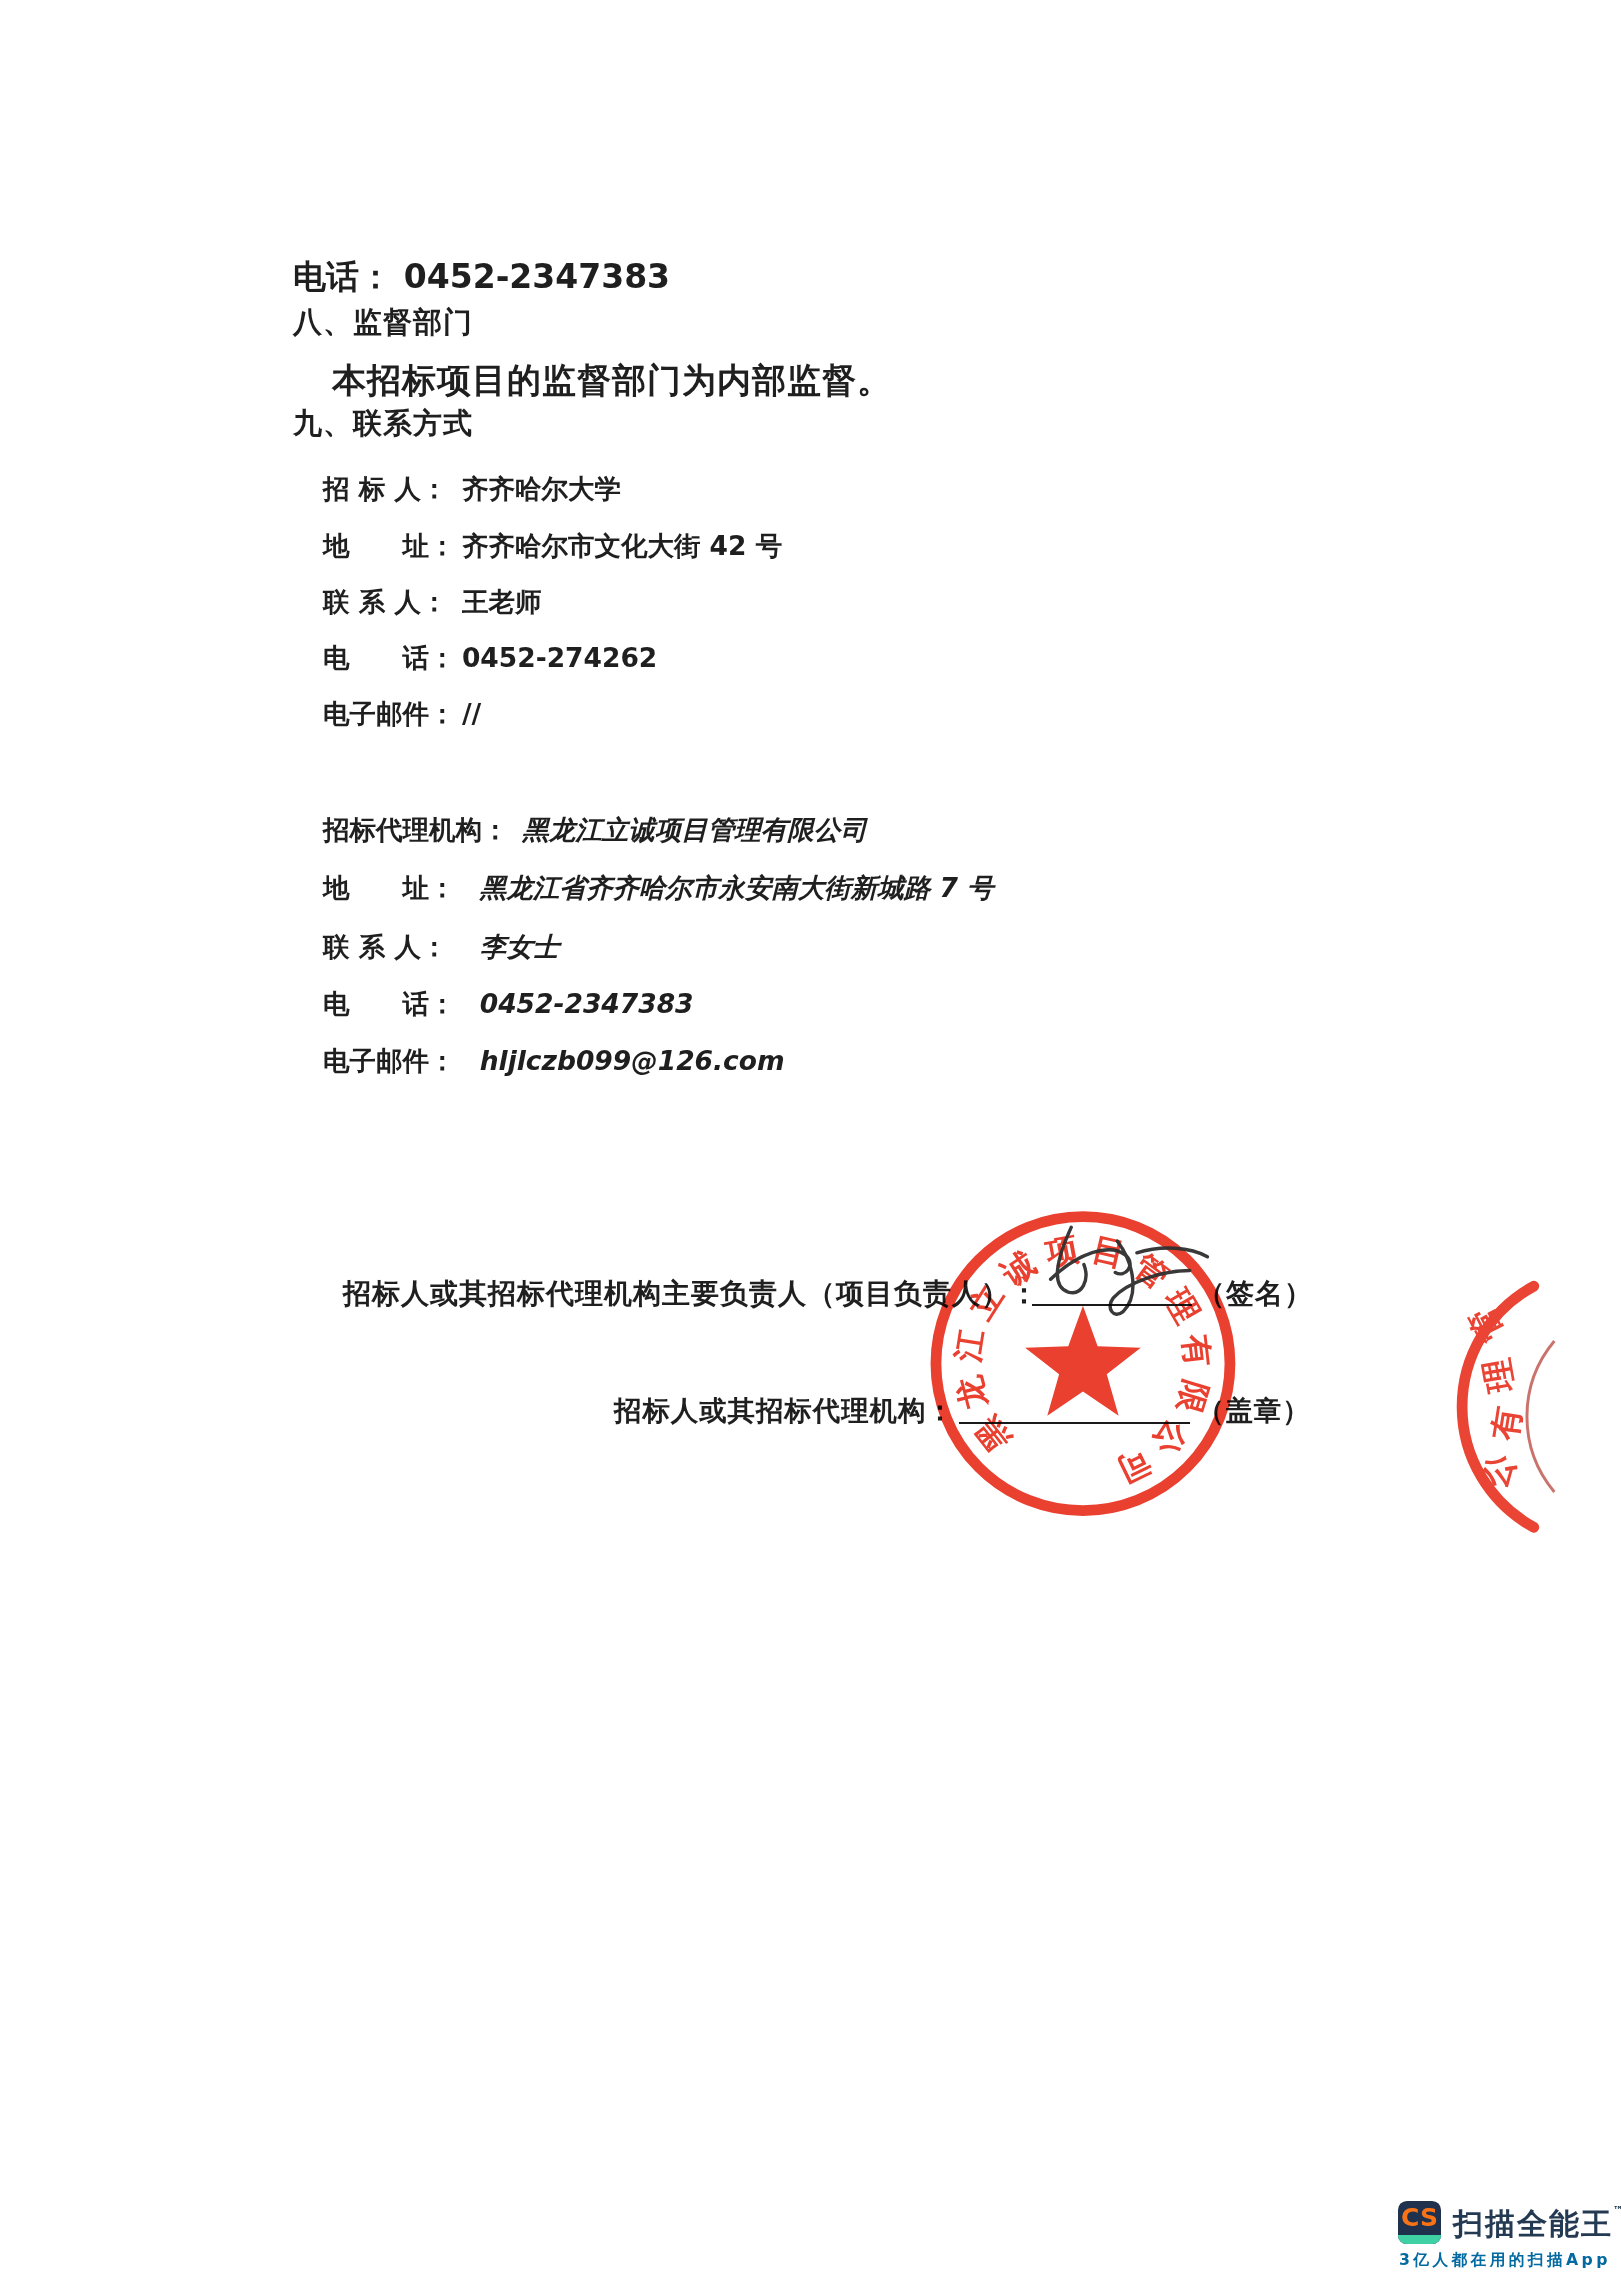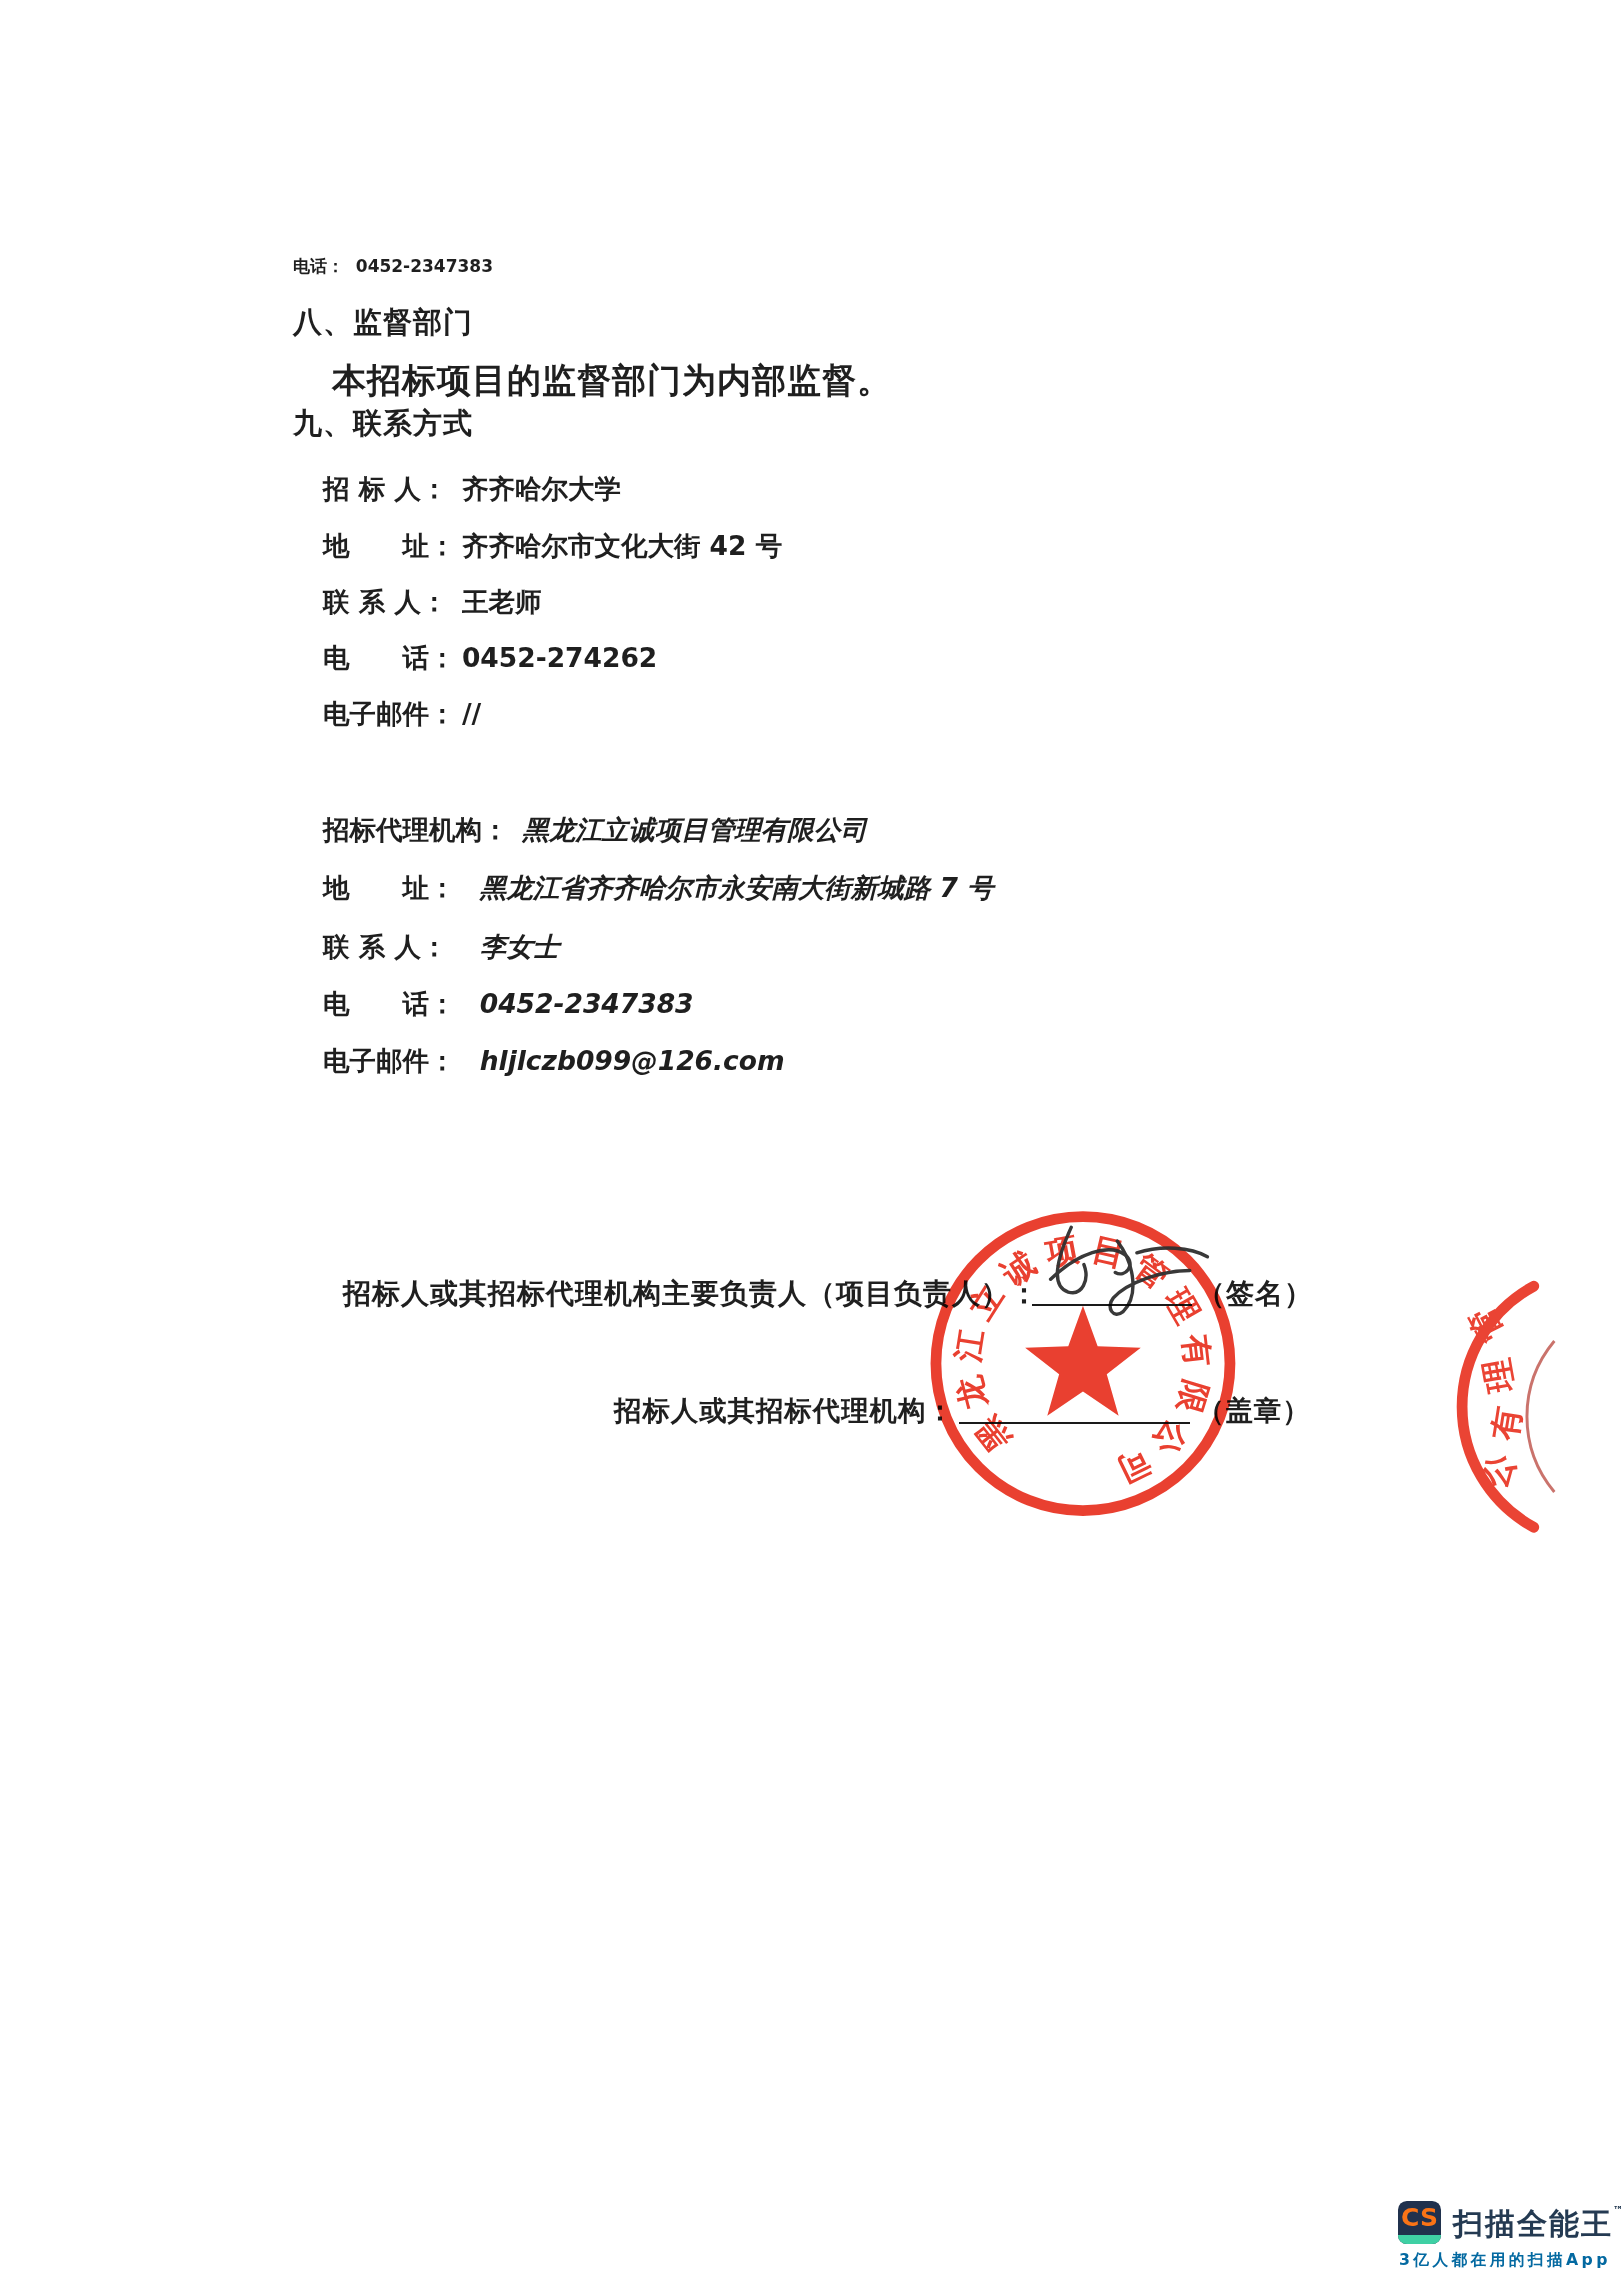--- a/index.html
+++ b/index.html
@@ -1,21 +1,21 @@
 <!DOCTYPE html>
 <html><head>
 <meta charset="utf-8">
 <style>
   html,body{margin:0;padding:0;background:#ffffff;}
   .page{
     position:relative;width:1621px;height:2293px;background:#ffffff;overflow:hidden;
     font-family:"DejaVu Sans","Liberation Sans",sans-serif;color:#1f1f1f;
   }
   .abs{position:absolute;white-space:nowrap;}
-  .topline{font-size:17px;font-weight:600;}
+  .topline{font-size:33px;font-weight:600;}
   .topline .val{margin-left:11.8px;font-weight:600;}
   .heading{font-size:29px;font-weight:800;letter-spacing:1px;}
   .bodytext{font-size:34px;font-weight:600;letter-spacing:1px;}
   .row{font-size:26.5px;font-weight:600;}
   .row .lbl{display:inline-block;min-width:133px;}
   .agency .row .lbl{min-width:143px;}
   .row .val{margin-left:5.9px;}
   .agency .row .val{margin-left:13.7px;font-style:italic;}
   .sigline{font-size:28px;font-weight:600;letter-spacing:1px;}
   .sigline2{font-size:27.4px;font-weight:600;letter-spacing:1px;}

